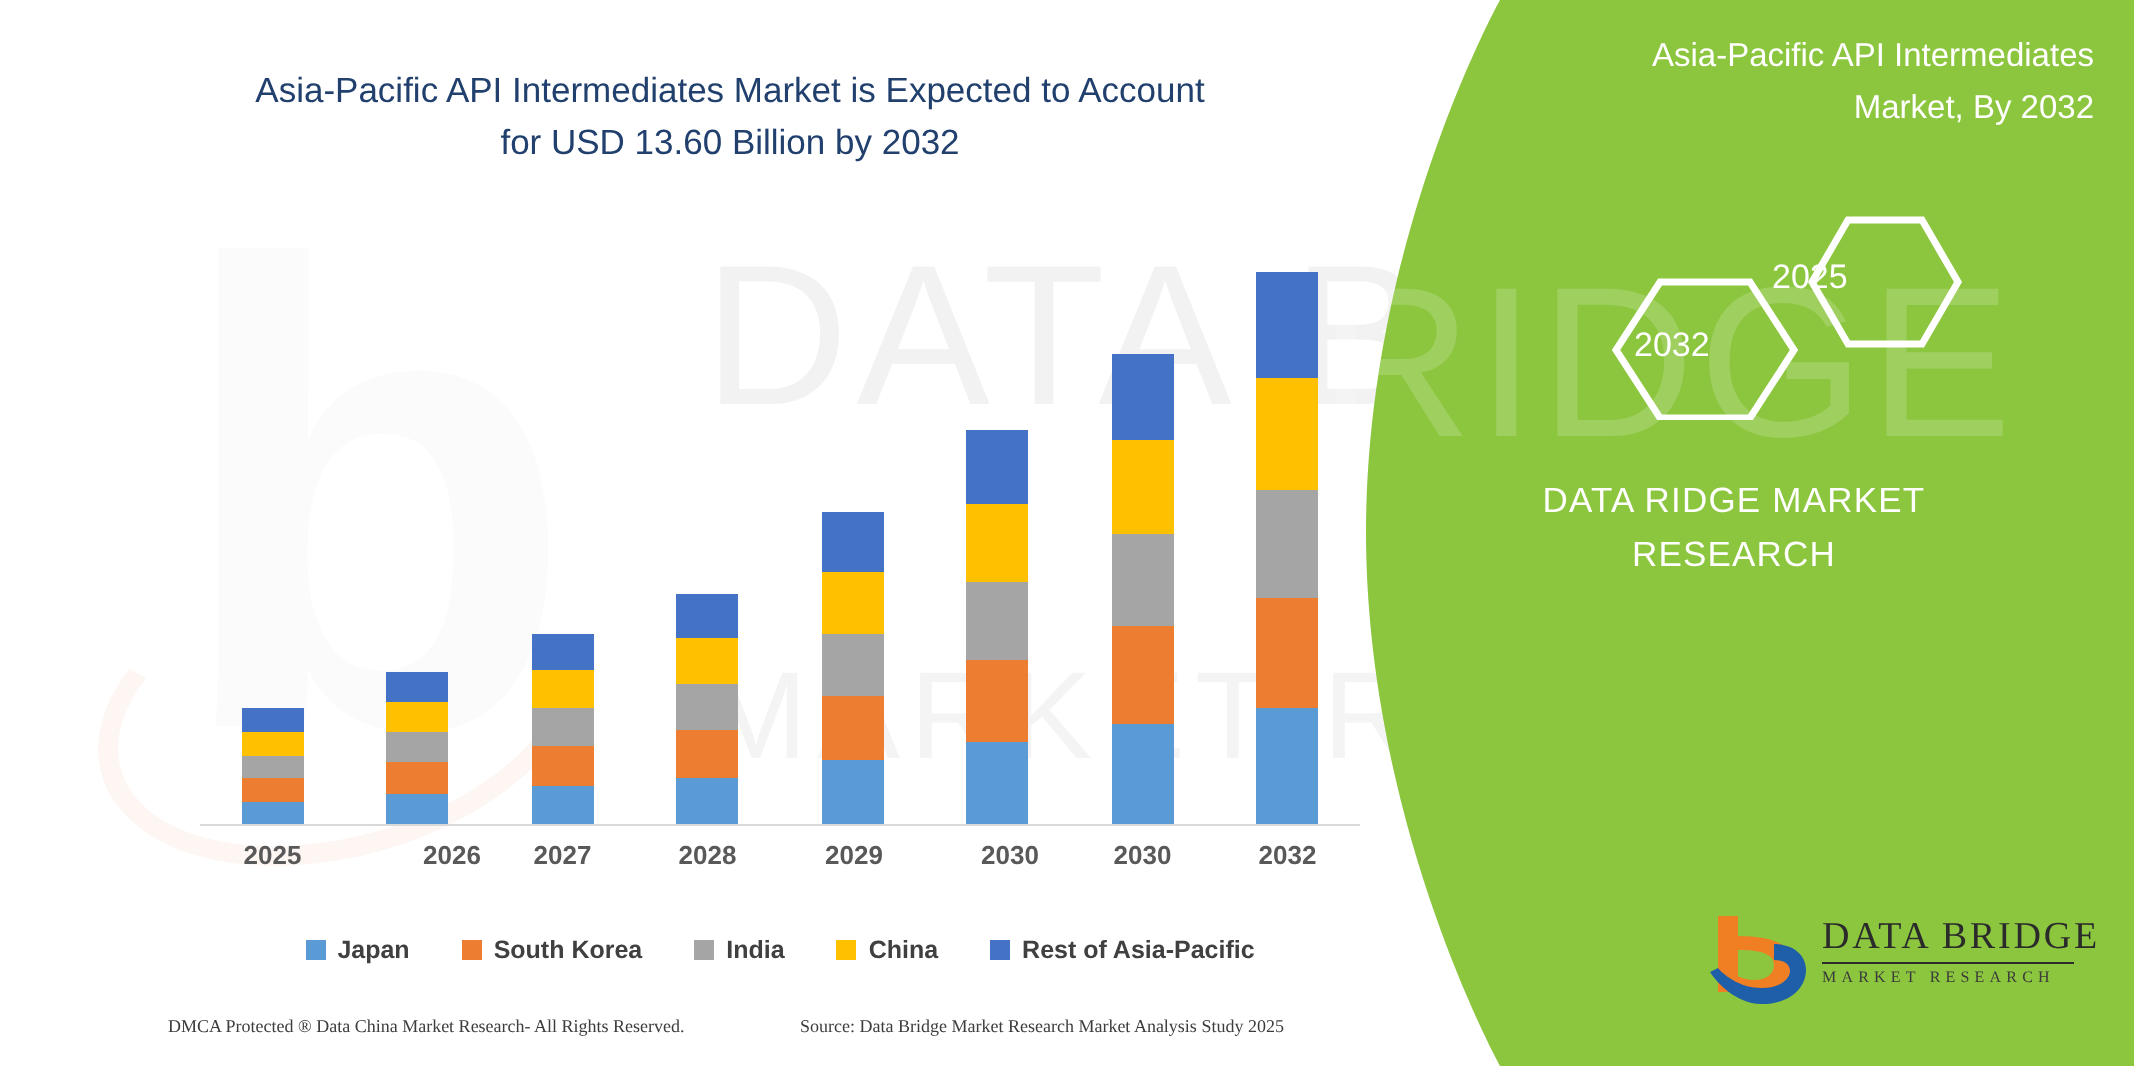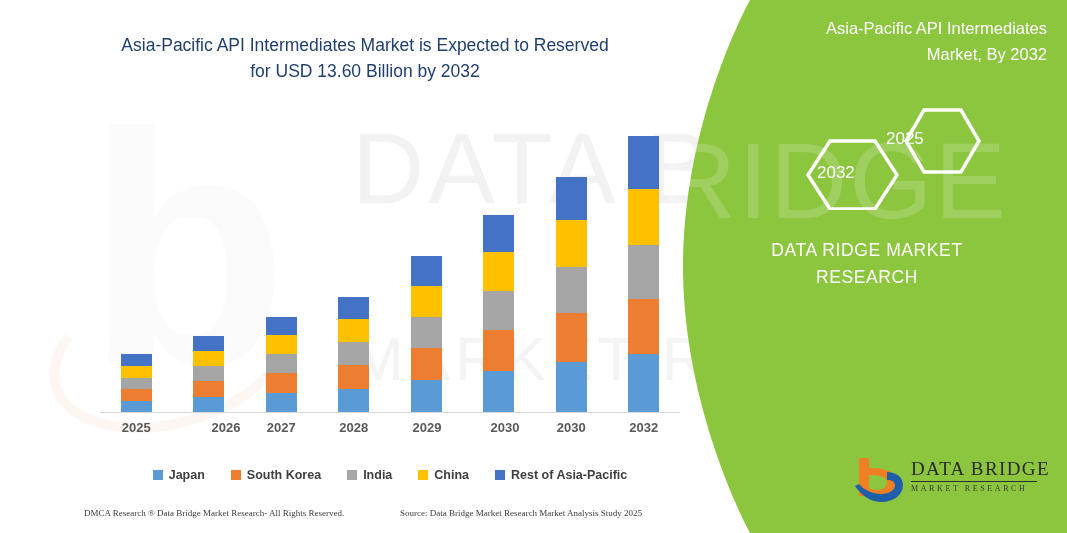--- a/index.html
+++ b/index.html
@@ -129,21 +129,21 @@
 <div id="canvas">
 
   <div id="chart-watermark">
     <div class="wm-b">b</div>
     <div class="wm-swoosh"></div>
     <div class="wm-line1">DATA BRIDGE</div>
     <div class="wm-line2">MARKET RESEARCH</div>
   </div>
 
   <div id="chart-title">
-    <div>Asia-Pacific API Intermediates Market is Expected to Reserved</div>
+    <div>Asia-Pacific API Intermediates Market is Expected to Account</div>
     <div>for USD 13.60 Billion by 2032</div>
   </div>
 
   <div id="plot">
       <div class="bar-col" style="left: 20.75px;">
         <div class="seg" title="Japan 2025: 0.62" style="height: 12px; background: rgb(91, 155, 213);"></div>
         <div class="seg" title="South Korea 2025: 0.6" style="height: 12px; background: rgb(237, 125, 49);"></div>
         <div class="seg" title="India 2025: 0.57" style="height: 11px; background: rgb(165, 165, 165);"></div>
         <div class="seg" title="China 2025: 0.58" style="height: 12px; background: rgb(255, 192, 0);"></div>
         <div class="seg" title="Rest of Asia-Pacific 2025: 0.56" style="height: 12px; background: rgb(68, 114, 196);"></div>
@@ -227,21 +227,21 @@
         <span class="legend-swatch" style="background: rgb(255, 192, 0);"></span>
         <span class="legend-label">China</span>
       </div>
       <div class="legend-item">
         <span class="legend-swatch" style="background: rgb(68, 114, 196);"></span>
         <span class="legend-label">Rest of Asia-Pacific</span>
       </div>
     </div>
 
   <div id="footer">
-    <div class="footer-text" id="footer-left">DMCA Research ® Data Bridge Market Research- All Rights Reserved.</div>
+    <div class="footer-text" id="footer-left">DMCA Protected ® Data China Market Research- All Rights Reserved.</div>
     <div class="footer-text" id="footer-right">Source: Data Bridge Market Research  Market Analysis Study 2025</div>
   </div>
 
   <div id="green-panel">
     <svg viewBox="0 0 400 533" preserveAspectRatio="none" aria-hidden="true">
       <path d="M 400 0 L 83 0 C 83 0 16 120 16 266 C 16 412 83 533 83 533 L 400 533 Z" fill="#8CC63F"></path>
     </svg>
   </div>
 
   <div class="green-content">

